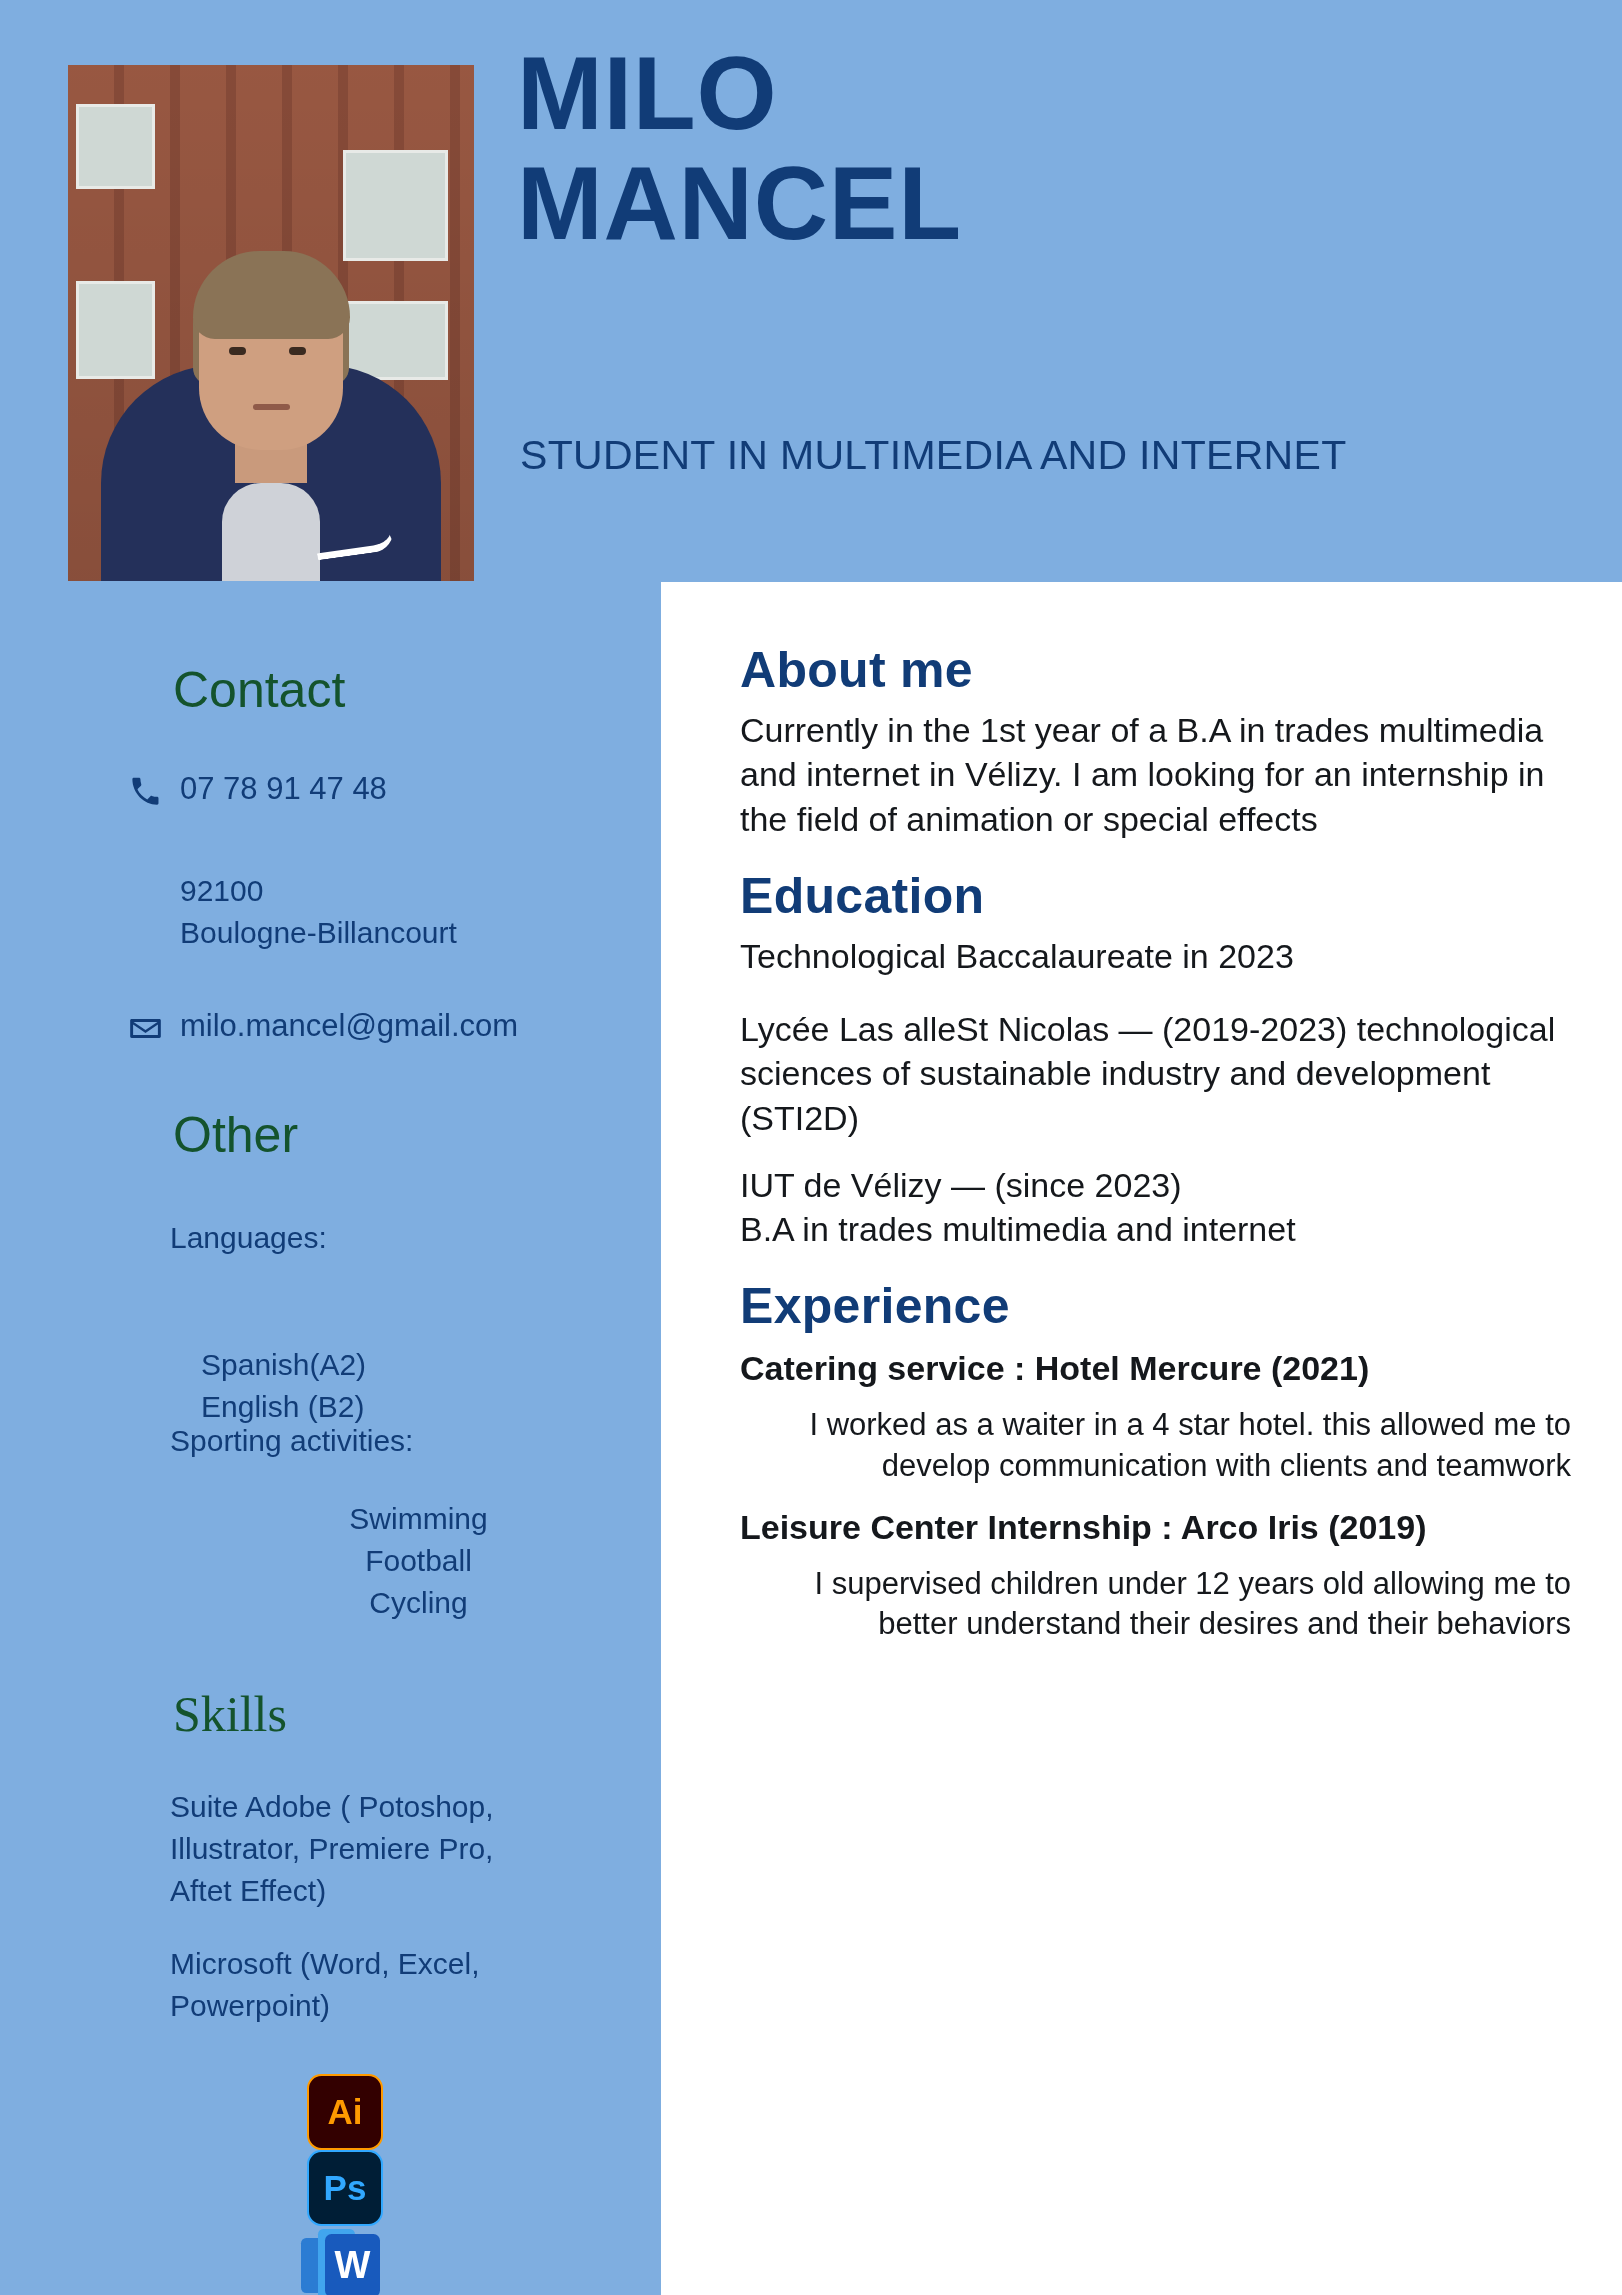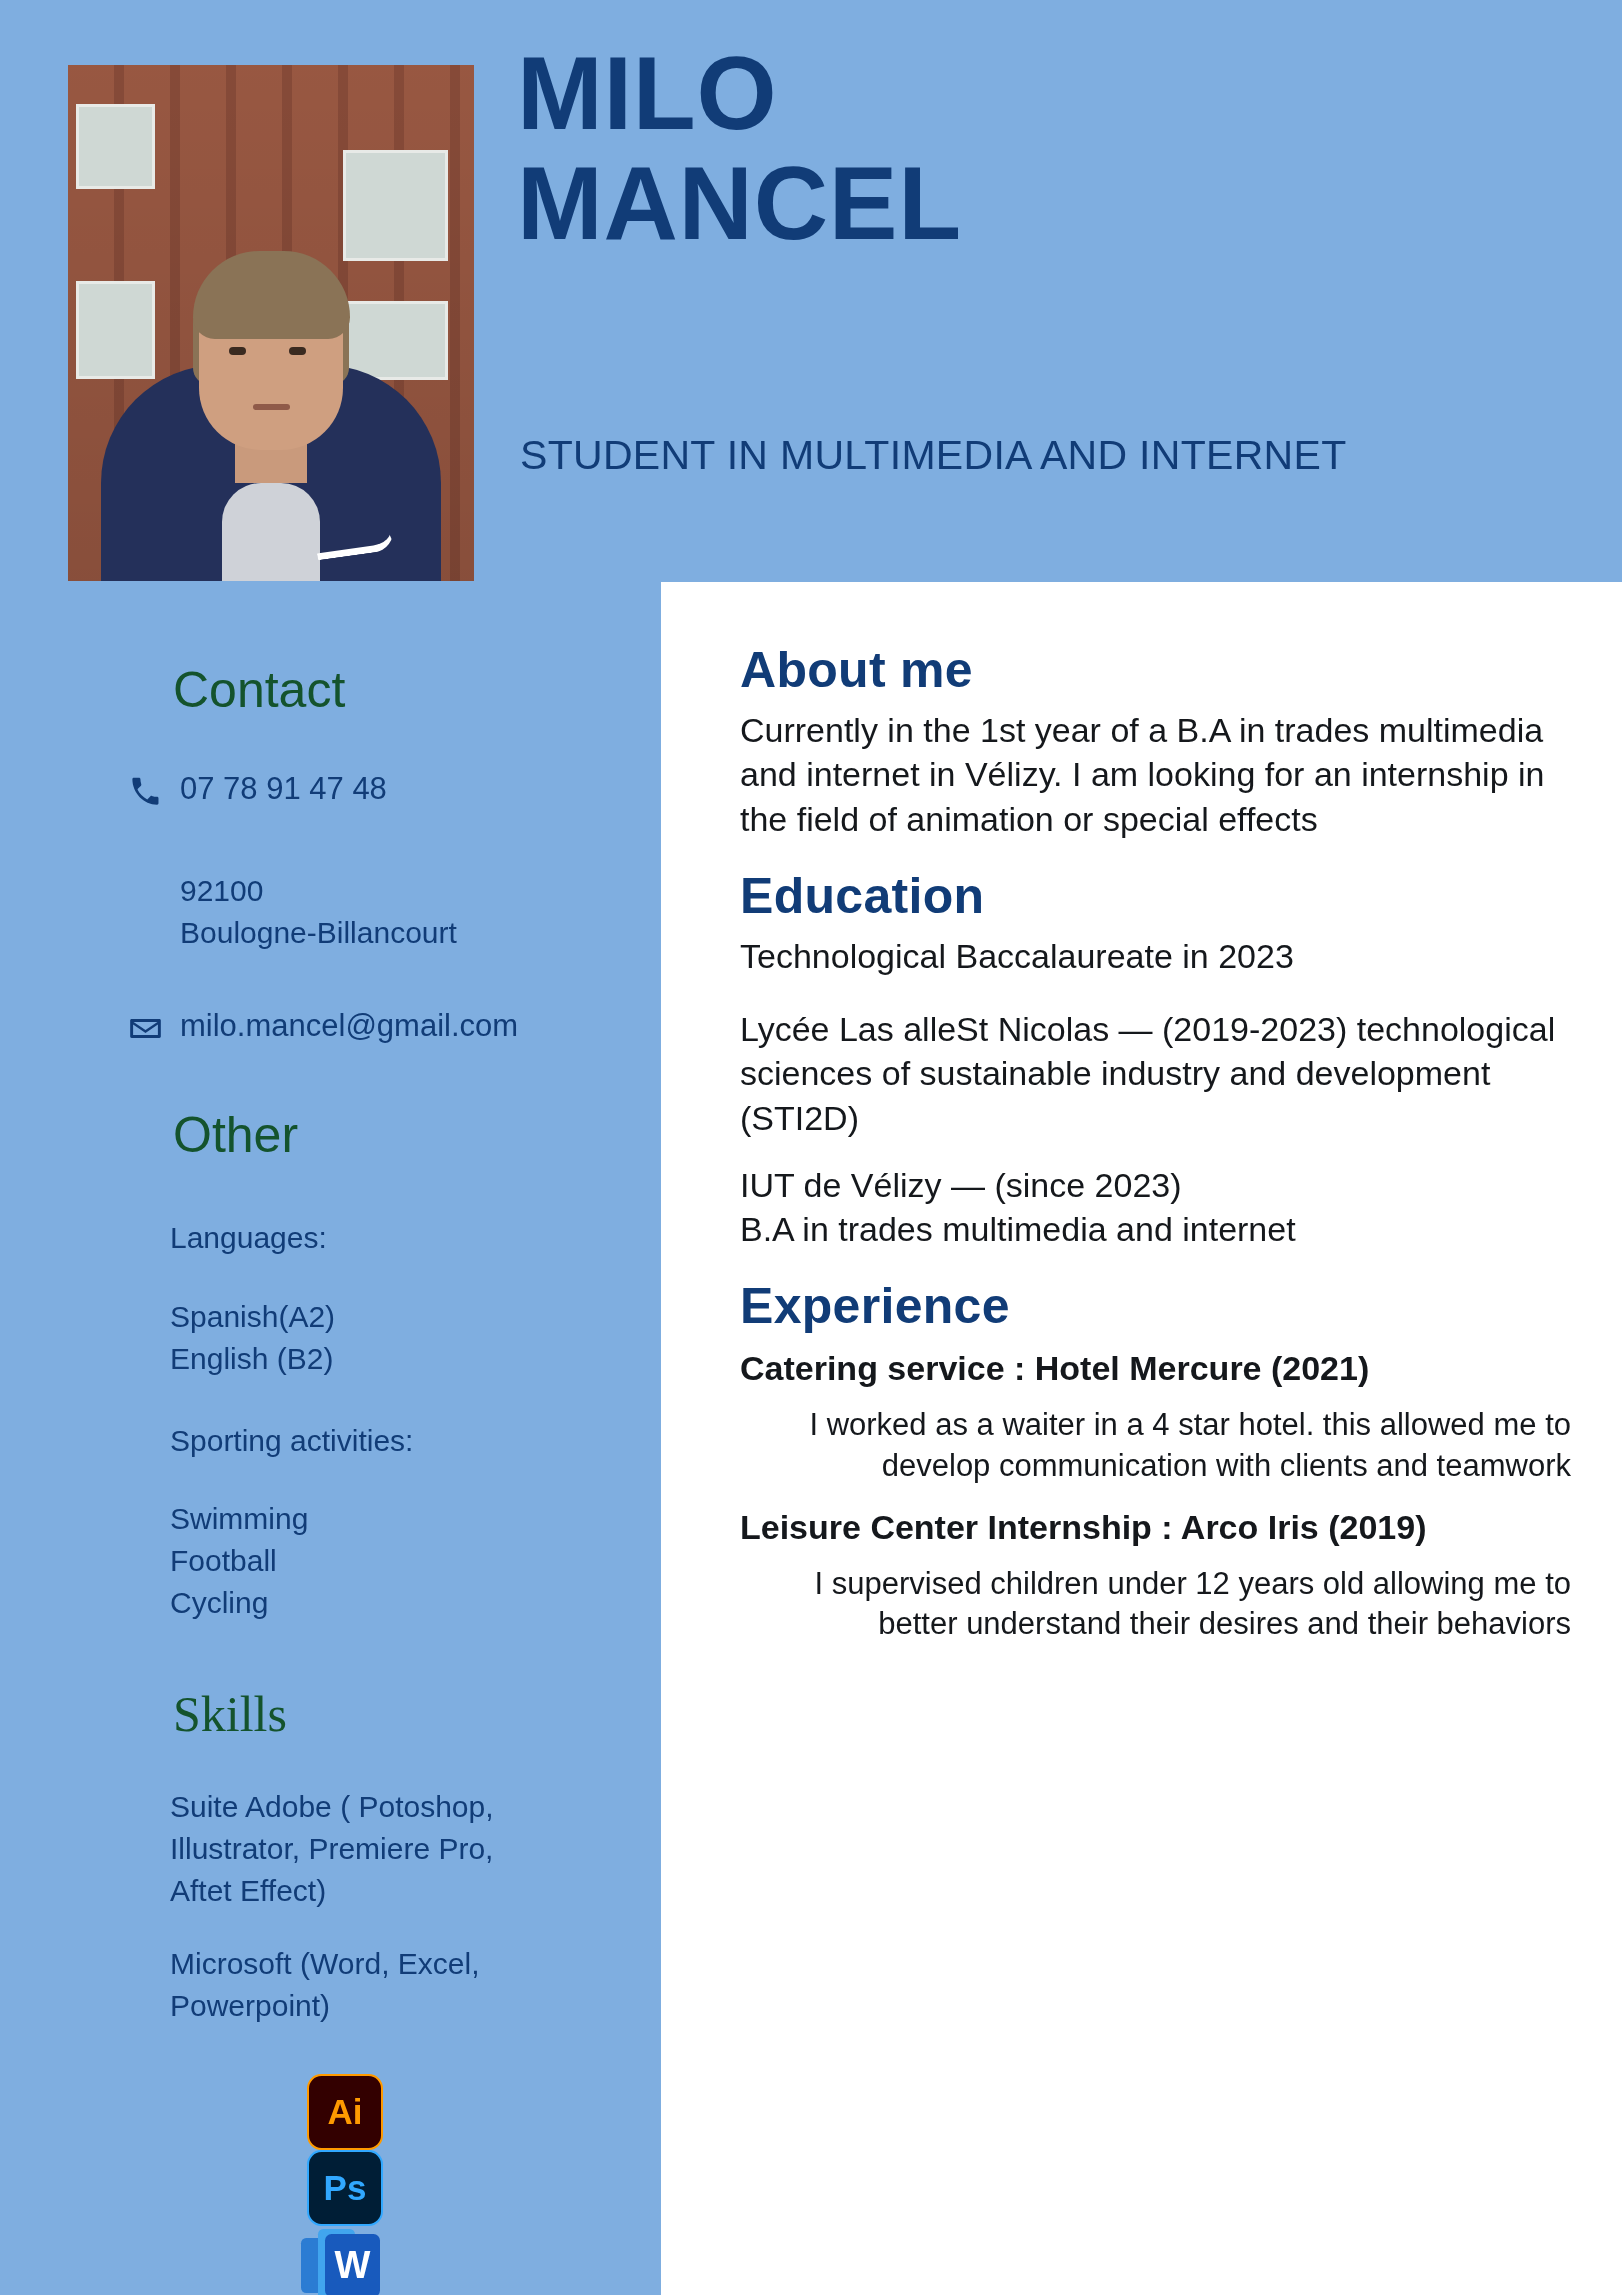--- a/index.html
+++ b/index.html
@@ -212,25 +212,25 @@
       <svg viewBox="0 0 24 24">
           <path d="M2.5 5.5h19c.6 0 1 .4 1 1v11c0 .6-.4 1-1 1h-19c-.6 0-1-.4-1-1v-11c0-.6.4-1 1-1zm1.3 2L12 13l8.2-5.5H3.8zM3.5 9.3v7.2h17V9.3L12 15 3.5 9.3z"></path>
         </svg>
     </span>
     <span>milo.mancel@gmail.com</span>
   </div>
 
   <div class="lh" style="left:173px; top:1106px;">Other</div>
 
   <div class="lcol small" style="top:1217px; width:497px;">Languages:</div>
-  <div class="lcol small" style="top:1296px; width:497px; white-space:pre-line;">Spanish(A2)
+  <div class="lcol small" style="top:1344px; width:497px; white-space:pre-line;margin-left:31px;">Spanish(A2)
 English (B2)</div>
 
   <div class="lcol small" style="top:1420px; width:497px;">Sporting activities:</div>
-  <div class="lcol small" style="top:1498px; width:497px; white-space:pre-line;">Swimming
+  <div class="lcol small" style="top:1498px; width:497px; white-space:pre-line;text-align:center;">Swimming
 Football
 Cycling</div>
 
   <div class="lh" style="left:173px; top:1685px;font-family:Liberation Serif, serif;">Skills</div>
 
   <div class="lcol small" style="top:1786px; width:366px;">Suite Adobe ( Potoshop, Illustrator, Premiere Pro, Aftet Effect)</div>
   <div class="lcol small" style="top:1943px; width:366px;">Microsoft (Word, Excel, Powerpoint)</div>
 
   <div class="apps">
     <div class="approw" style="margin-bottom:14.4px;flex-direction:column;">

